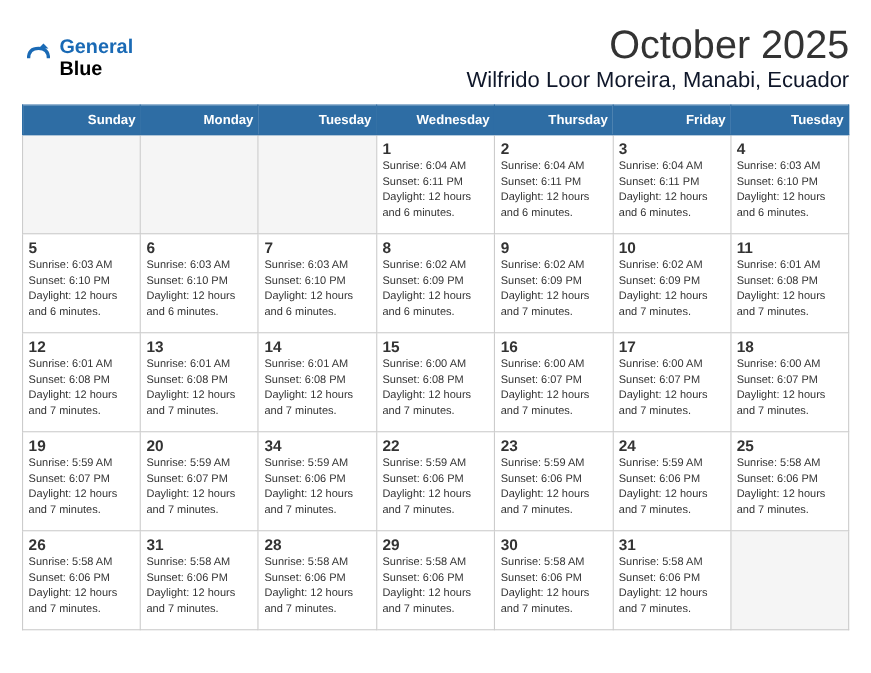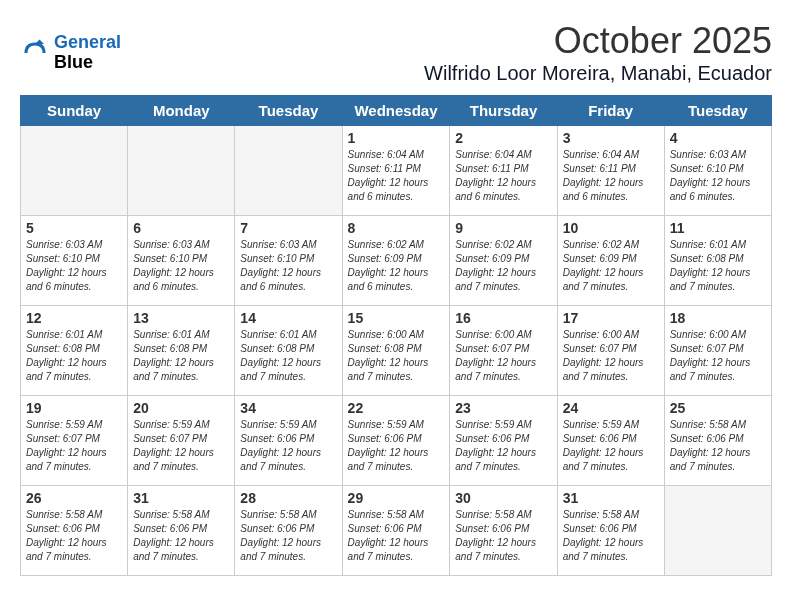--- a/index.html
+++ b/index.html
@@ -47,24 +47,24 @@
       color: #0f172a;
     }
     table {
       width: 100%;
       border-collapse: collapse;
       border: 1px solid #ccc;
     }
     th {
       background-color: #2e6da4;
       color: #fff;
-      font-size: 15px;
+      font-size: 12px;
       font-weight: bold;
       padding: 6px 4px;
-      text-align: center;
+      text-align: right;
       border: 1px solid #2e6da4;
     }
     td {
       vertical-align: top;
       border: 1px solid #ccc;
       padding: 4px 5px;
       font-size: 10.5px;
       color: #333;
       background: #fff;
       width: 108px;
@@ -76,21 +76,20 @@
     .day-num {
       font-size: 14px;
       font-weight: bold;
       display: block;
       margin-bottom: 2px;
     }
     .day-info {
       font-size: 10px;
       line-height: 1.4;
       color: #333;
-      font-style: italic;
     }
   </style>
 </head>
 <body>
 
 <div class="header">
   <div class="logo">
     <svg class="logo-icon" viewBox="0 0 40 40">
       <rect x="0" y="0" width="40" height="40" fill="none"></rect>
       <path d="M8 20 Q8 8 20 8 Q32 8 32 20" fill="none" stroke="#1a6ab5" stroke-width="4"></path>

